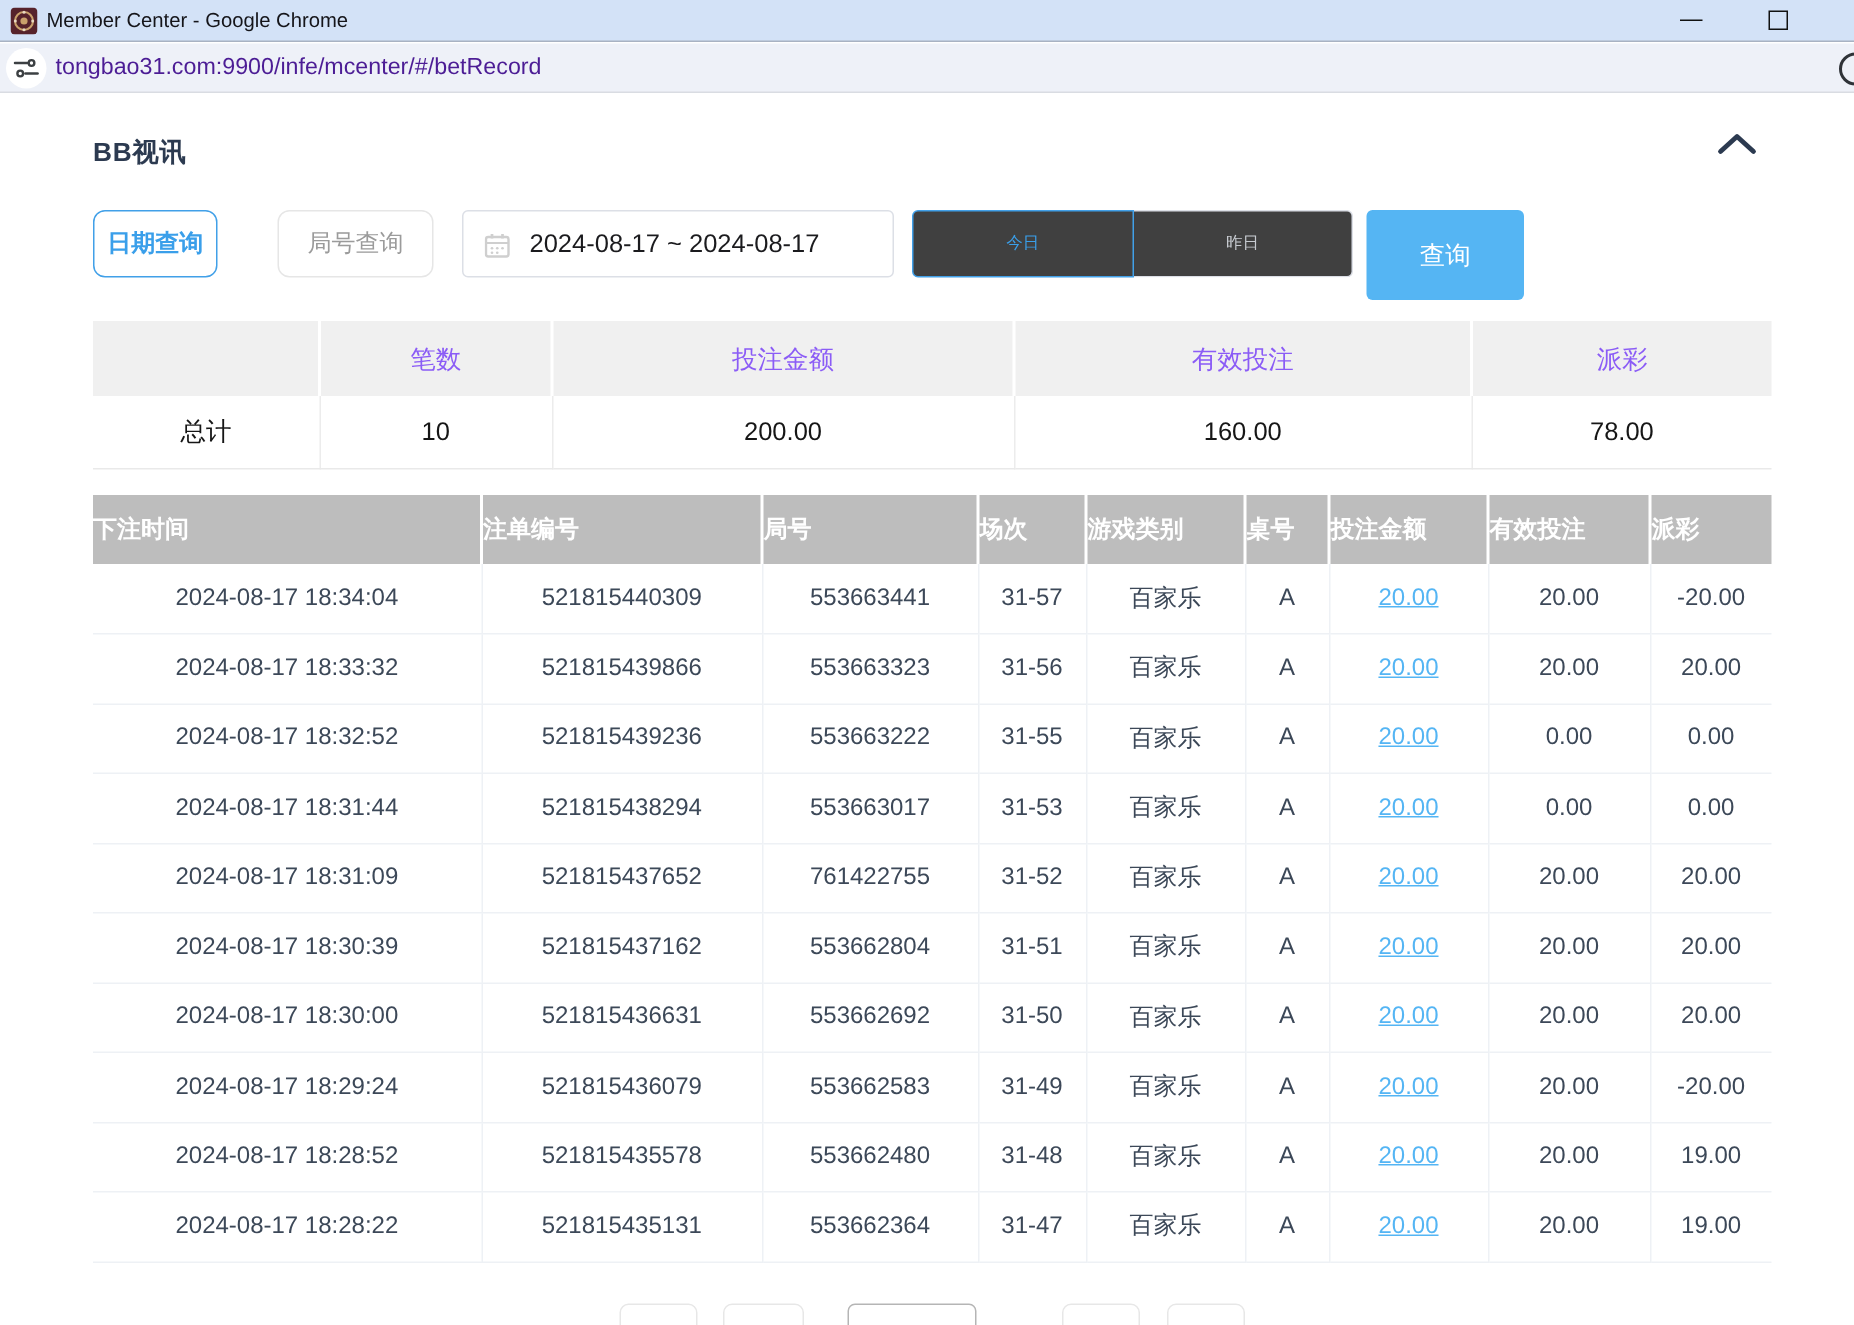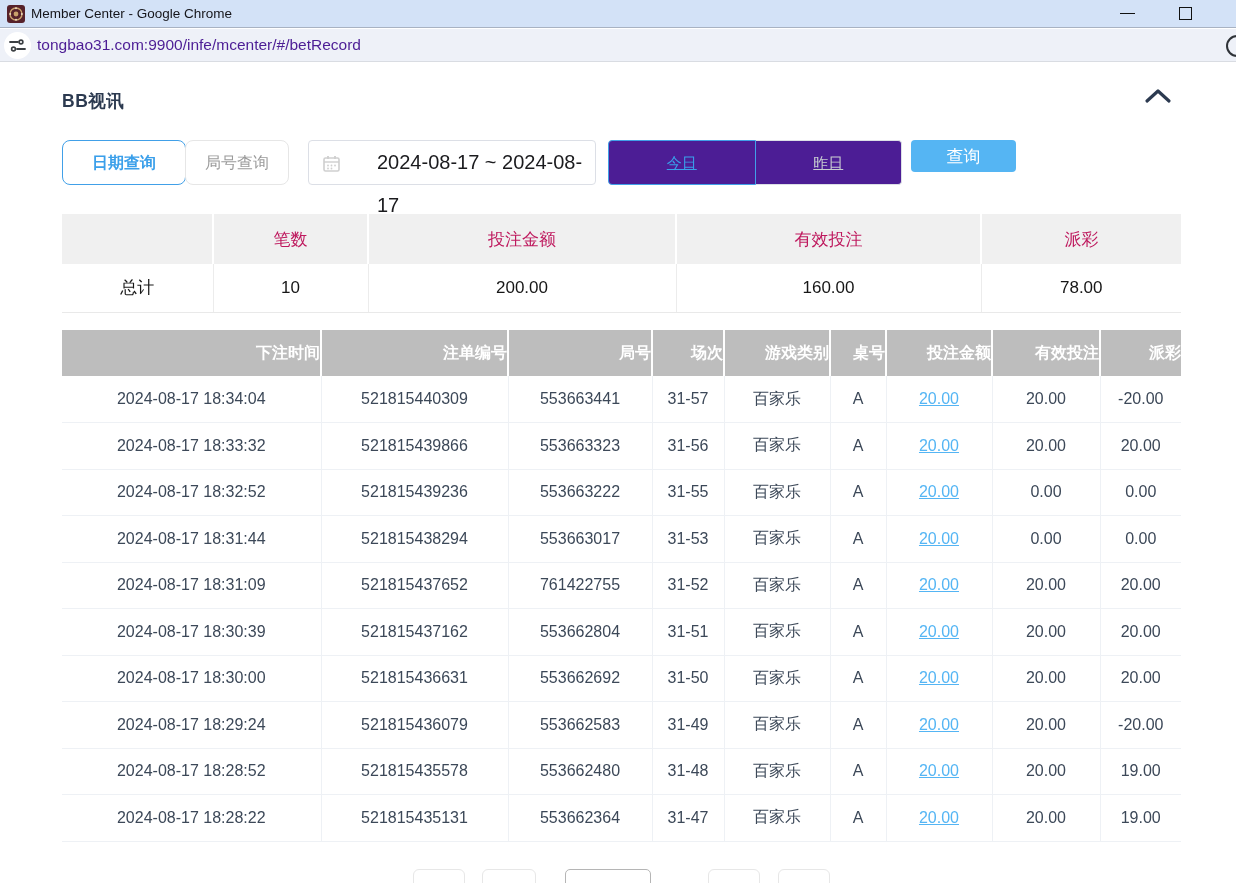--- a/index.html
+++ b/index.html
@@ -33,52 +33,52 @@
 
   
   .panel-title { position:absolute; left:62px; top:89px; font-size:17.5px;
     font-weight:bold; color:#2c3a50; letter-spacing:0.5px; }
   .collapse-btn { position:absolute; left:1144px; top:88px; width:32px; height:26px; cursor:pointer; }
 
   
   .filters { position:absolute; left:0; top:140px; height:48px; width:1236px; }
   .pill-btn { position:absolute; top:0; height:45px; border-radius:8px;
     background:#fff; font-size:16px; text-align:center; line-height:43px; cursor:pointer; }
-  .pill-active { left:62px; width:124px; border:1px solid #41a0e8;
+  .pill-active { left:62px; width:83px; border:1px solid #41a0e8;
     color:#3a9fea; font-weight:bold; }
   .pill-inactive { left:185px; width:104px; border:1px solid #e6e6e6; color:#9b9b9b; }
   .date-box { position:absolute; left:308px; top:0; width:288px; height:45px;
     border:1px solid #dcdfe6; border-radius:4px; background:#fff; cursor:pointer; }
   .date-box svg { position:absolute; left:14px; top:14px; }
   .date-text { position:absolute; left:44px; top:0; line-height:43px;
-    font-size:20px; color:#1b1b1e;margin-left:24px; }
+    font-size:17px; color:#1b1b1e; }
   .seg-group { position:absolute; left:608px; top:0; width:294px; height:45px; display:flex; }
-  .seg { flex:1; border:1px solid #dcdfe6; border-left:none; background:#4c1d95;
-    font-size:15px; color:#c6cad0; text-align:center; line-height:43px; cursor:pointer;text-decoration:underline; }
+  .seg { flex:1; border:1px solid #dcdfe6; border-left:none; background:#404040;
+    font-size:11px; color:#c6cad0; text-align:center; line-height:43px; cursor:pointer; }
   .seg:first-child { border-left:1px solid #dcdfe6; border-radius:4px 0 0 4px; }
   .seg:last-child { border-radius:0 4px 4px 0; }
   .seg.active { border:1px solid #41a0e8 !important; color:#3a9fea; }
-  .search-btn { position:absolute; left:911px; top:0; width:105px; height:32px;
+  .search-btn { position:absolute; left:911px; top:0; width:105px; height:60px;
     background:#55b5f3; border:none; border-radius:4px; color:#fff;
     font-size:17px; cursor:pointer; font-family:inherit; }
 
   
   table { border-collapse:collapse; table-layout:fixed; }
 
   .summary-table { position:absolute; left:62px; top:214px; width:1119px; }
   .summary-table th { height:50px; background:#f0f0f0; font-size:17px;
-    font-weight:normal; color:#be185d; text-align:center; border-right:2px solid #fff; }
+    font-weight:normal; color:#8b5cf6; text-align:center; border-right:2px solid #fff; }
   .summary-table th:last-child { border-right:none; }
   .summary-table td { height:48px; background:#fff; font-size:17px; color:#161616;
     text-align:center; border-bottom:1px solid #e9e9e9; border-right:1px solid #ececec; }
   .summary-table td:last-child { border-right:none; }
 
   .bet-table { position:absolute; left:62px; top:330px; width:1119px; }
   .bet-table th { height:46px; background:#bdbdbd; color:#fff; font-size:16px;
-    font-weight:bold; text-align:right; border-right:2px solid #fff; }
+    font-weight:bold; text-align:left; border-right:2px solid #fff; }
   .bet-table th:last-child { border-right:none; }
   .bet-table td { height:46.5px; background:#fff; text-align:center; font-size:16px;
     color:#3c4858; border-bottom:1px solid #eef1f5; border-right:1px solid #eef1f5; }
   .bet-table td:last-child { border-right:none;margin-left:12px; }
   .cell-time { color:#23272d; }
   .cell-dim  { color:#57667a;margin-top:28px; }
   .bet-link { color:#54b5f4; text-decoration:underline; cursor:pointer; }
   .neg { color:#f43f4d; }
 
   

